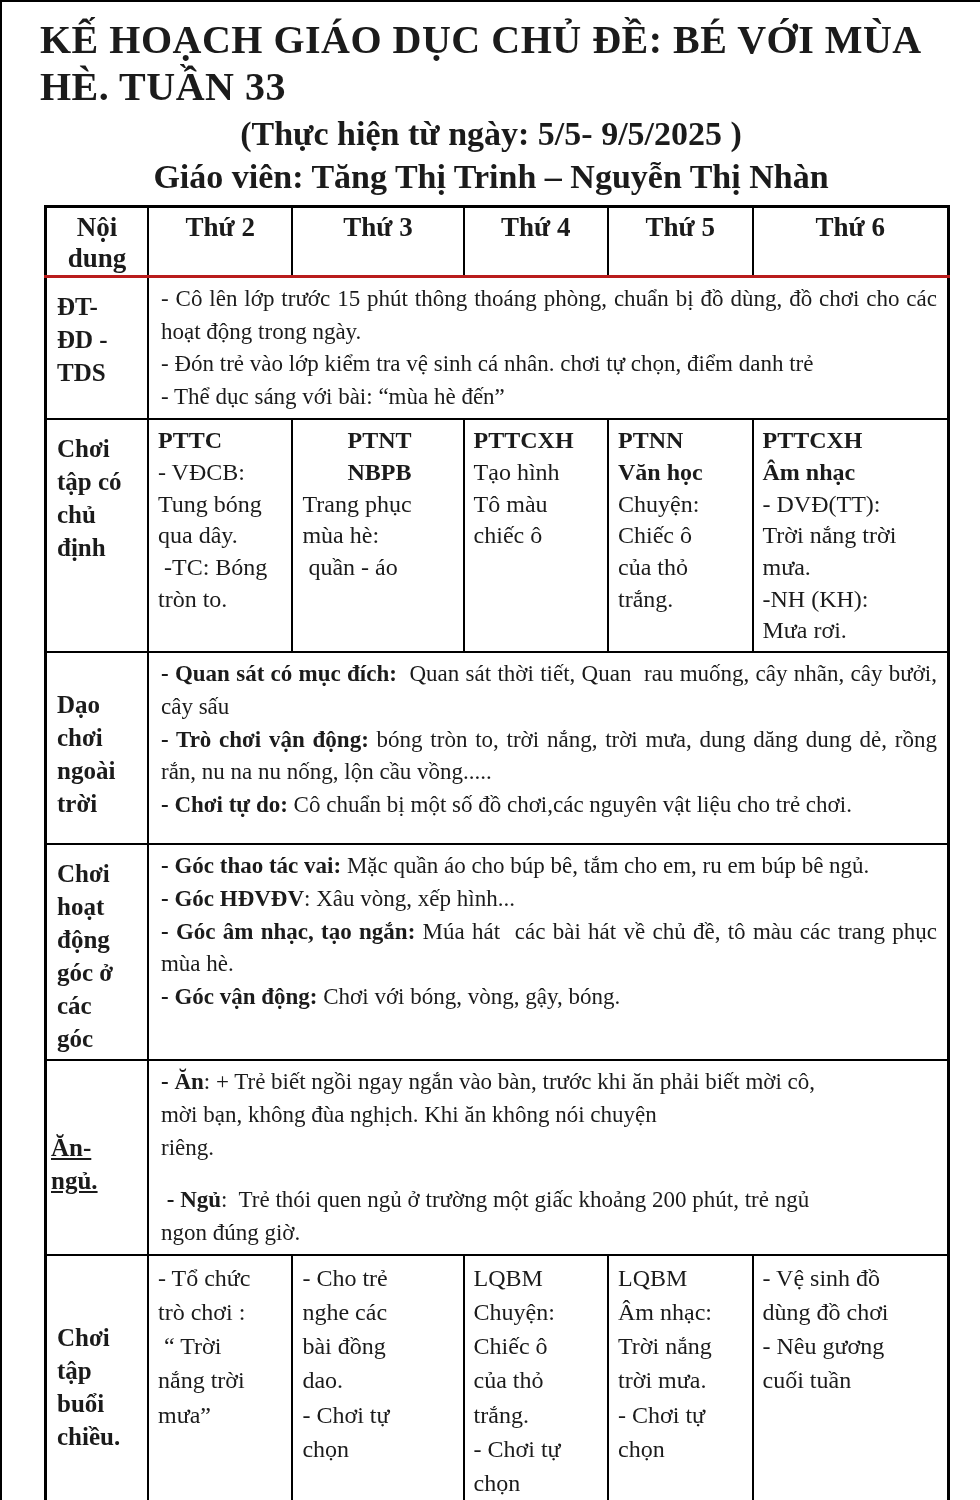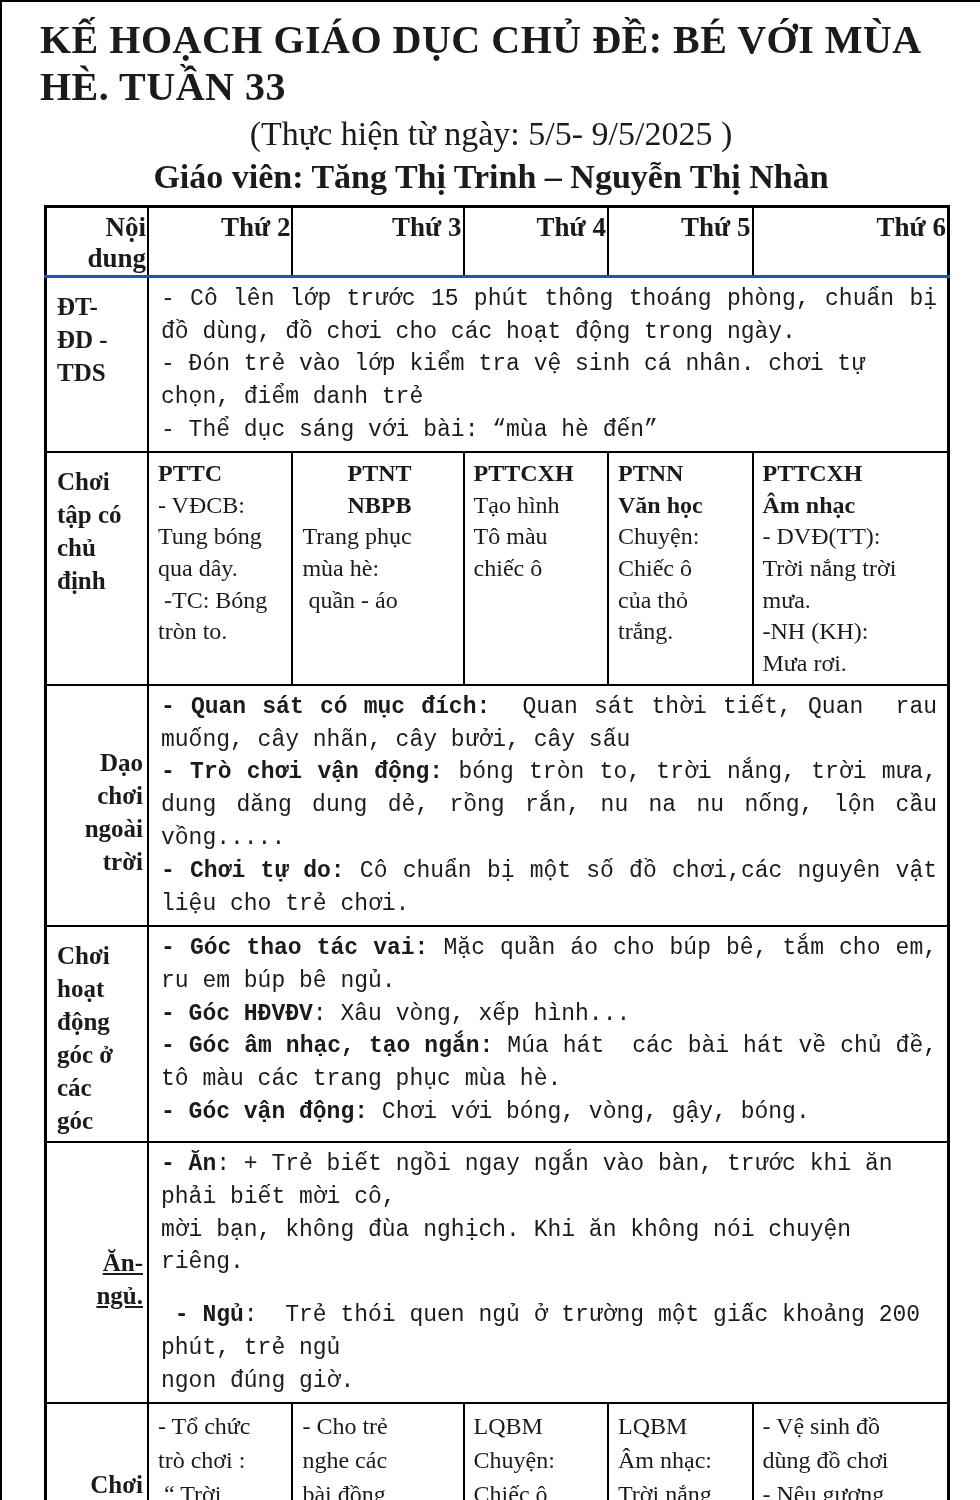--- a/index.html
+++ b/index.html
@@ -19,21 +19,21 @@
   h1.doc-title {
     margin: 6px 24px 0 38px;
     font-size: 40px;
     font-weight: bold;
     line-height: 1.18;
     letter-spacing: 0.5px;
   }
   .subtitle {
     margin-top: 4px;
     font-size: 34px;
-    font-weight: normal;
+    font-weight: bold;
     text-align: center;
     line-height: 1.15;
   }
   .teachers {
     margin-top: 4px;
     font-size: 34px;
     font-weight: bold;
     text-align: center;
     line-height: 1.15;
   }
@@ -52,55 +52,55 @@
   col.c5 { width: 21.7%; }
   th, td {
     border: 2px solid #000;
     vertical-align: top;
     box-sizing: border-box;
   }
   thead tr { height: 70px; }
   th {
     font-size: 27px;
     font-weight: bold;
-    text-align: right;
+    text-align: center;
     padding-top: 4px;
-    border-bottom: 3px solid #1d4ed8;
+    border-bottom: 3px solid #b91c1c;
     line-height: 1.15;
     white-space: pre-line;
   }
   tbody tr:nth-child(1) { height: 126px; }
   tbody tr:nth-child(2) { height: 221px; }
   tbody tr:nth-child(3) { height: 192px; }
   tbody tr:nth-child(4) { height: 210px; }
   tbody tr:nth-child(5) { height: 194px; }
   tbody tr:nth-child(6) { height: 242px; }
   td.label {
     font-weight: bold;
     font-size: 25px;
     line-height: 1.32;
     white-space: pre-line;
     padding: 17px 4px 4px 10px;
   }
   td.label.v-top    { vertical-align: top; padding-top: 12px; }
-  td.label.v-middle { vertical-align: middle; text-align: right; }
+  td.label.v-middle { vertical-align: middle; }
   td.label.h-center { padding-left: 4px; text-decoration: underline; }
   td.merged {
     font-size: 23px;
     line-height: 1.43;
     padding: 5px 10px 4px 12px;
   }
   td.day {
     font-size: 24px;
     line-height: 1.32;
     padding: 5px 6px 4px 9px;
   }
   tbody tr:nth-child(6) td.day { line-height: 1.42; }
   .para { white-space: pre-wrap; text-align: left; }
-  td.merged .para { text-align: justify; font-family: Liberation Mono, monospace; }
+  td.merged .para { text-align: justify; }
   td.merged .para.noj { text-align: left; }
   .para.center { text-align: center; }
   .para.gap { margin-top: 20px; }
   .seg.bold { font-weight: bold; margin-top: 44px; }
 </style>
 </head>
 <body>
 
 <div class="titles">
   <h1 class="doc-title">KẾ HOẠCH GIÁO DỤC CHỦ ĐỀ: BÉ VỚI MÙA HÈ. TUẦN 33</h1>

